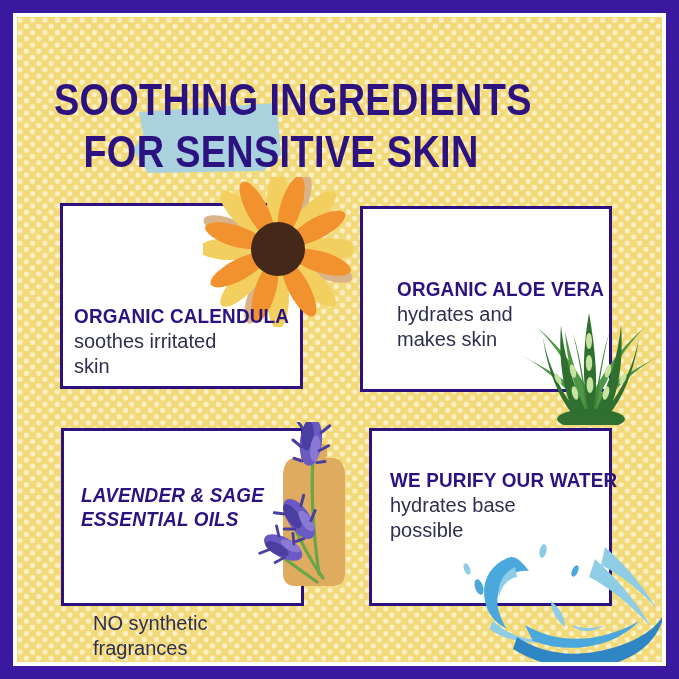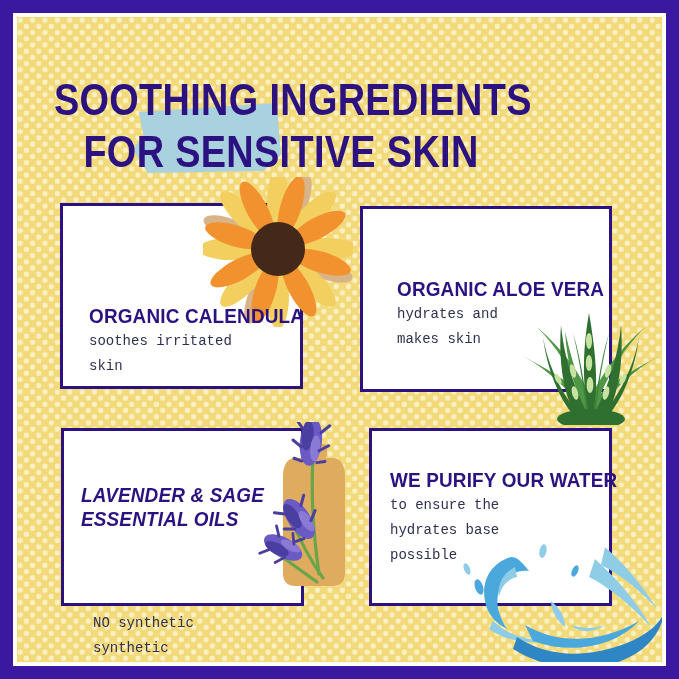--- a/index.html
+++ b/index.html
@@ -107,29 +107,29 @@
     font-weight: 700;
     font-size: 21px;
     line-height: 24px;
     letter-spacing: 0.2px;
     color: #2b1280;
     transform: scaleX(0.9);
     transform-origin: left center;
     white-space: nowrap;
   }
   .subline {
-    font-family: Liberation Mono, monospace;
-    font-size: 14px;
+    font-family: Liberation Sans, sans-serif;
+    font-size: 20px;
     line-height: 23px;
     color: #2f2f50;
     margin-top: 2px;
   }
 
   
-  .text-1 { left: 72px;  top: 287px; }
+  .text-1 { left: 57px;  top: 287px; }
   .text-2 { left: 380px; top: 222px; margin-top: 38px; }
   .text-3 { left: 64px;  top: 466px; font-style: italic; }
   .text-3b { left: 76px; top: 545px; margin-top: 48px; }
   .text-4 { left: 373px; top: 443px; margin-top: 8px; }
 
   
   .deco {
     position: absolute;
     z-index: 5;
     pointer-events: none;
@@ -297,24 +297,23 @@
       <div class="subline">hydrates and</div>
       <div class="subline">makes skin</div>
     </div>
 
     <div class="card-text text-3">
       <div class="headline">LAVENDER &amp; SAGE</div>
       <div class="headline">ESSENTIAL OILS</div>
     </div>
     <div class="card-text text-3b">
       <div class="subline">NO synthetic</div>
-      <div class="subline">synthetic</div>
+      <div class="subline">fragrances</div>
     </div>
 
     <div class="card-text text-4">
       <div class="headline">WE PURIFY OUR WATER</div>
-      <div class="subline">to ensure the</div>
       <div class="subline">hydrates base</div>
       <div class="subline">possible</div>
     </div>
 
   </div>
 </div>
 
 </body></html>

